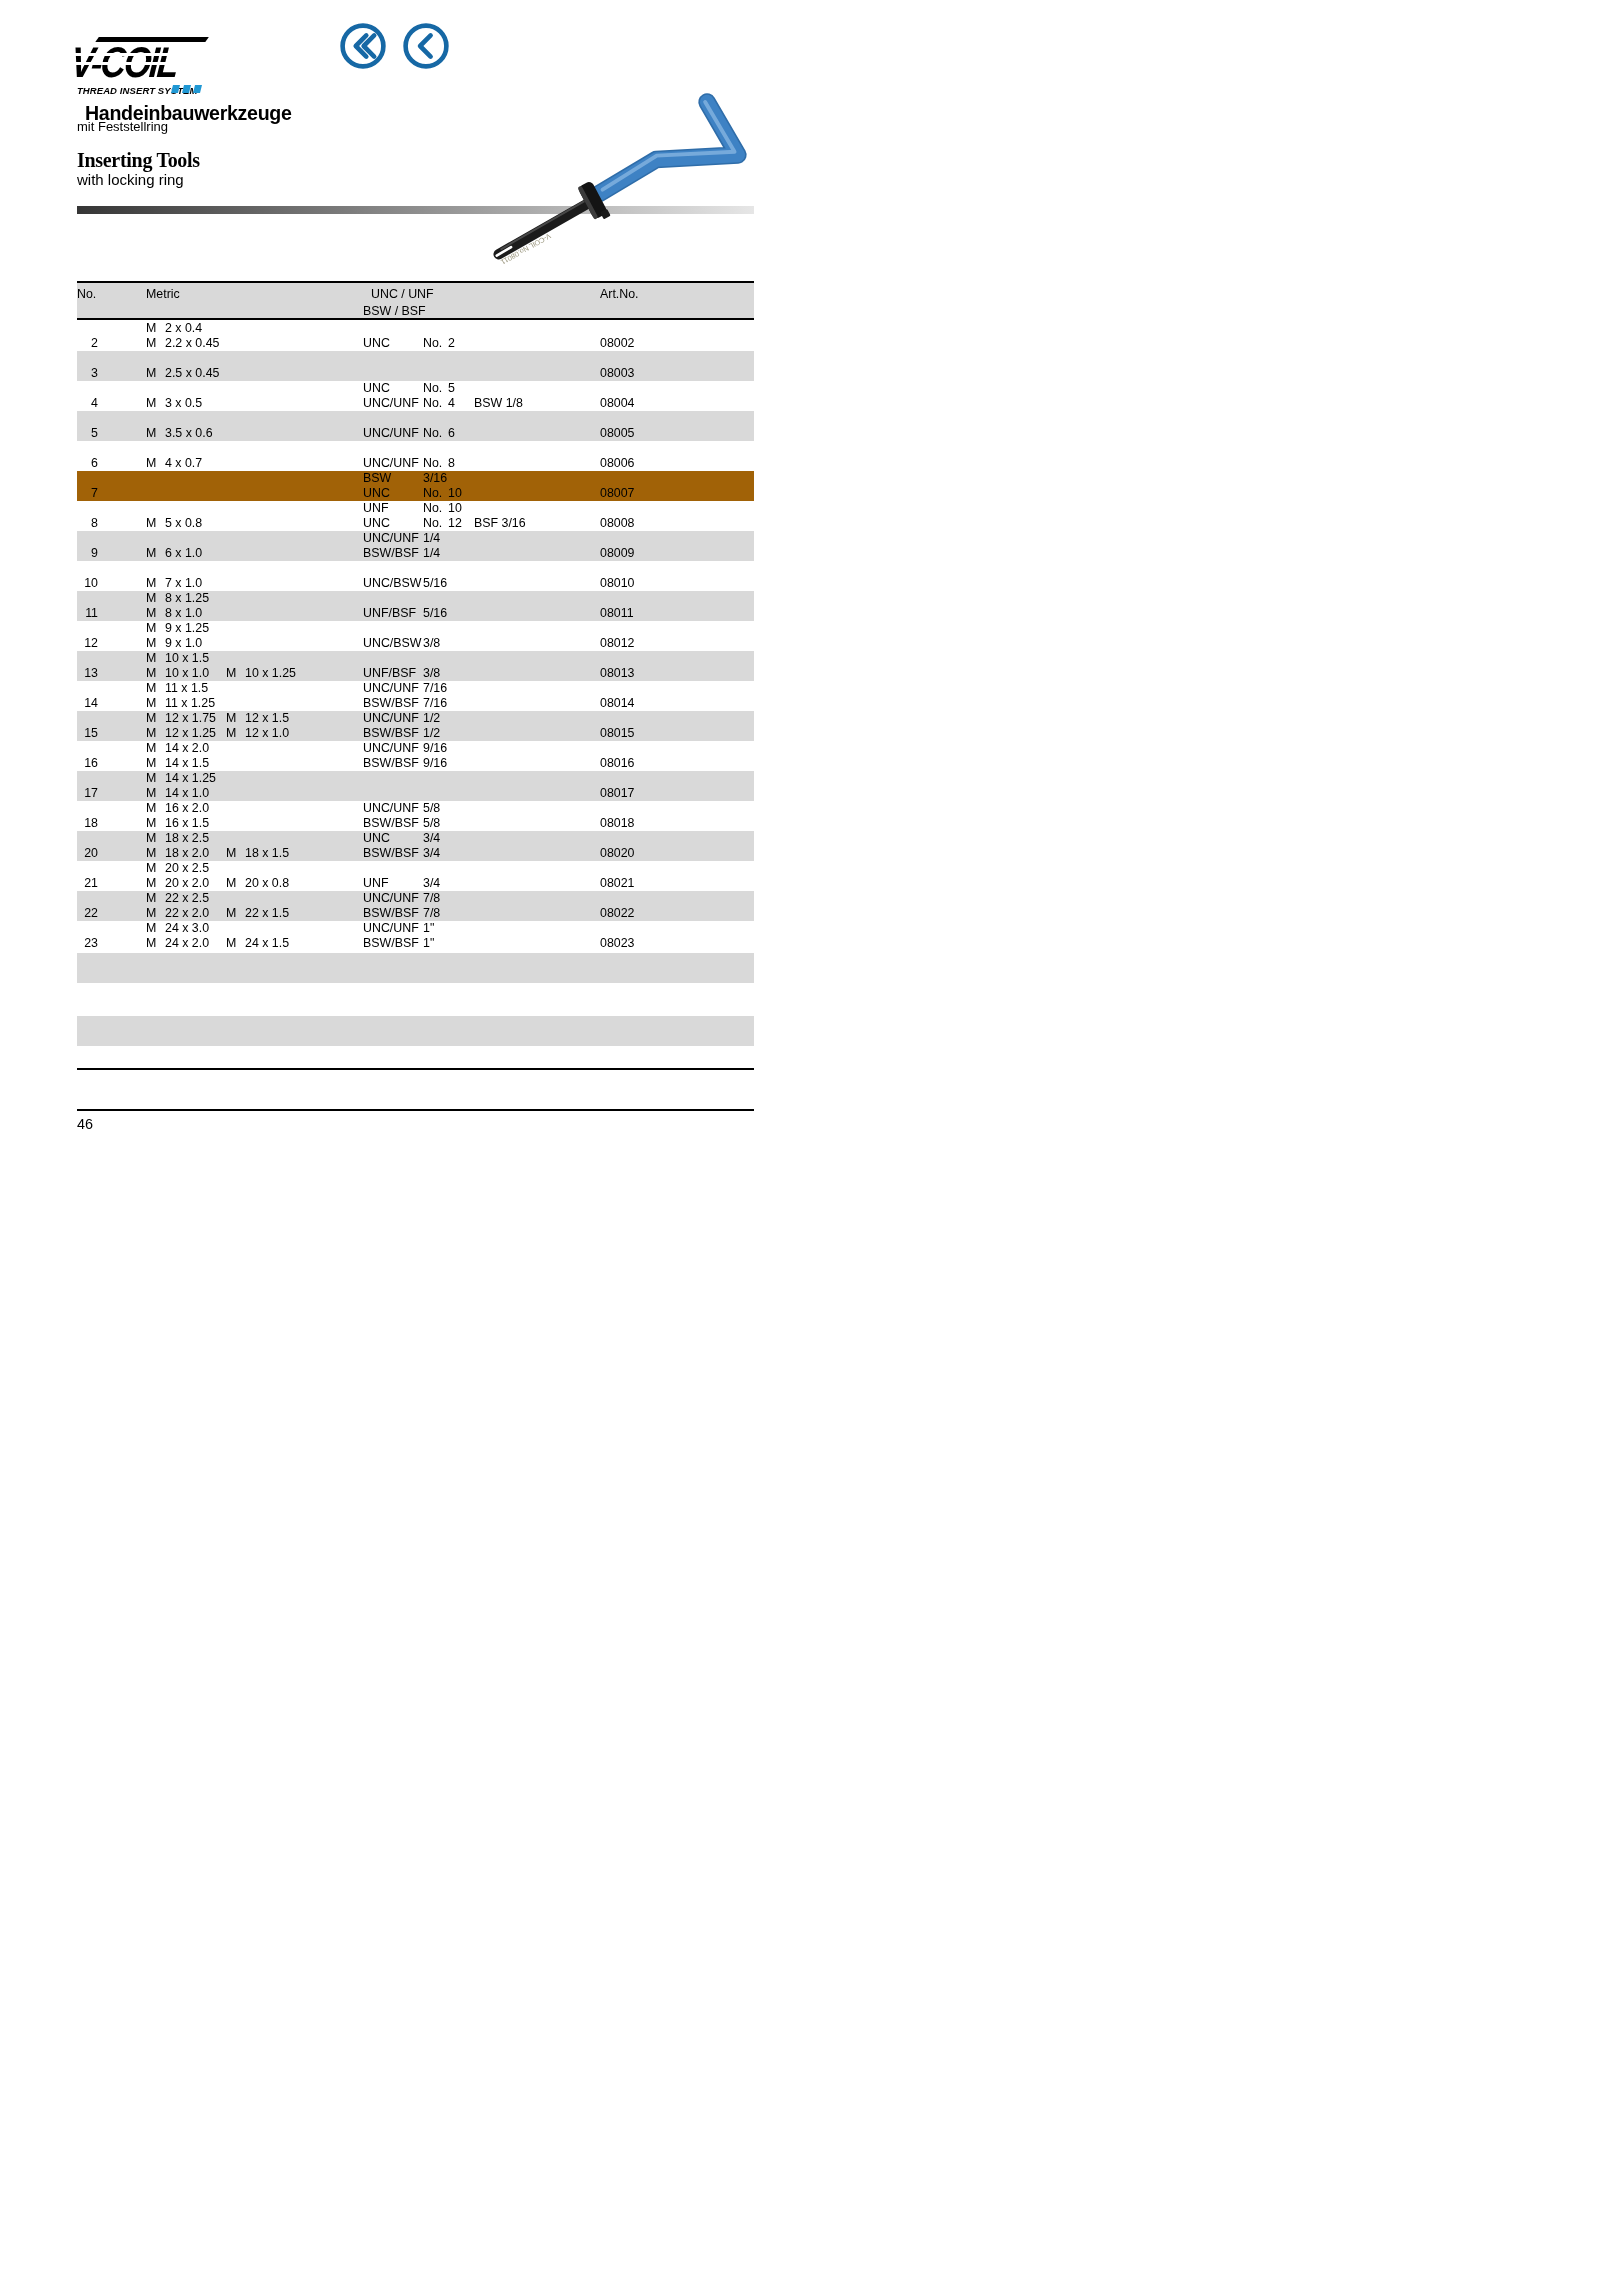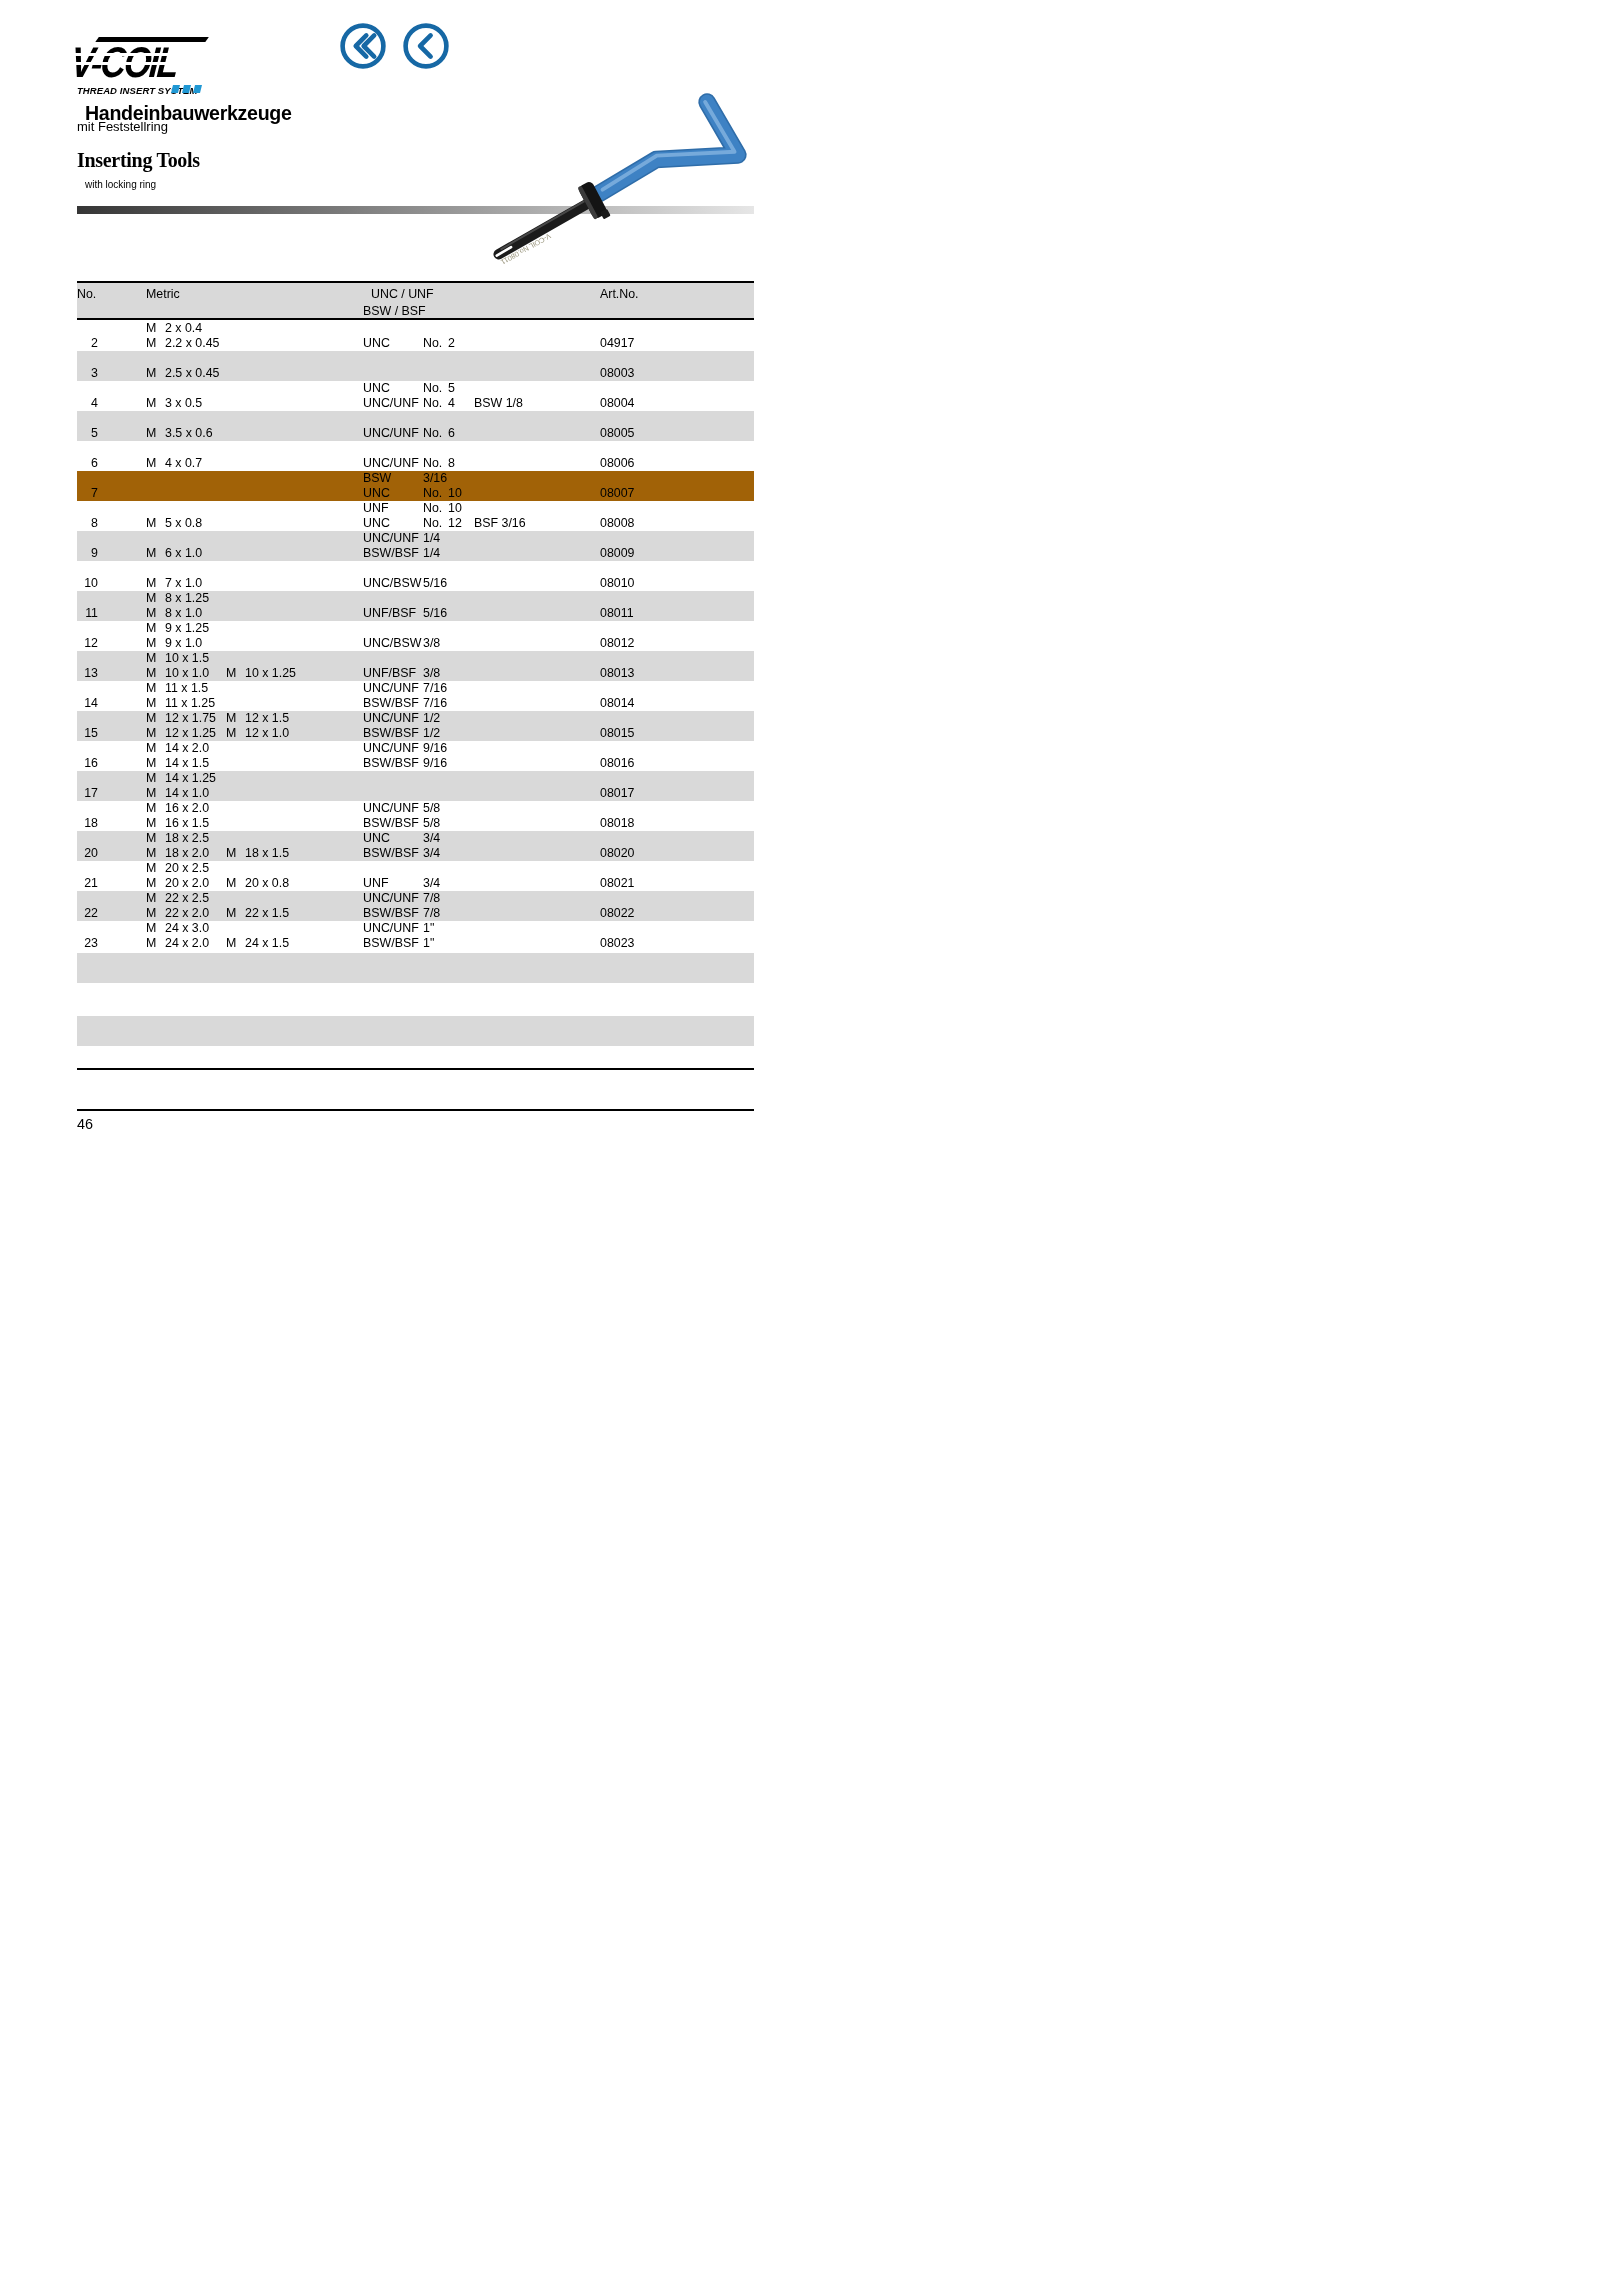--- a/index.html
+++ b/index.html
@@ -23,21 +23,21 @@
   .logo-squares .sq{width:7.2px;height:7.9px;transform:skewX(-14deg);}
   
   .navbtn{position:absolute;top:21px;width:50px;height:50px;background:transparent;border:none;padding:0;cursor:pointer;}
   .navbtn svg{display:block;}
   .nav-first{left:338px;}
   .nav-prev{left:401px;}
   
   .t-de{position:absolute;left:77px;top:94px;font-size:19.6px;font-weight:bold;letter-spacing:-0.3px;margin:8px;}
   .t-de-sub{position:absolute;left:77px;top:119px;font-size:13px;margin:0;}
   .t-en{position:absolute;left:77px;top:149px;font-size:20px;font-weight:bold;letter-spacing:-0.3px;margin:0;font-family:Liberation Serif, serif;}
-  .t-en-sub{position:absolute;left:77px;top:171px;font-size:10px;margin:8px;}
+  .t-en-sub{position:absolute;left:77px;top:171px;font-size:15px;margin:0;}
   
   .grad-bar{position:absolute;left:77px;top:206px;width:677px;height:7.9px;
     background:linear-gradient(90deg,#353535 0%,#5d5d5d 22%,#8a8a8a 48%,#b4b4b4 72%,#e6e6e6 100%);z-index:1;}
   
   .tool{position:absolute;left:393px;top:72px;width:393px;height:196px;z-index:2;pointer-events:none;}
   
   .thead{position:absolute;left:77px;top:281px;width:677px;height:39px;background:#d9d9d9;
     border-top:2.6px solid #000;border-bottom:2.6px solid #000;z-index:3;}
   .thead .cell{top:5.2px;}
   .thead .cell.line2{top:22px;}
@@ -138,21 +138,21 @@
         <div class="line l1">
           <span class="cell c-m1">M</span>
           <span class="cell c-m1v">2 x 0.4</span>
         </div>
         <div class="line l2">
           <span class="cell c-no">2</span>
           <span class="cell c-m1">M</span>
           <span class="cell c-m1v">2.2 x 0.45</span>
           <span class="cell c-spec">UNC</span>
           <span class="cell c-specv"><span class="no-lbl">No.</span><span class="no-num">2</span></span>
-          <span class="cell c-art">04917</span>
+          <span class="cell c-art">08002</span>
         </div>
       </div>
       <div class="grp shade" style="background: rgb(217, 217, 217);">
         <div class="line l1"></div>
         <div class="line l2">
           <span class="cell c-no">3</span>
           <span class="cell c-m1">M</span>
           <span class="cell c-m1v">2.5 x 0.45</span>
           <span class="cell c-art">08003</span>
         </div>

